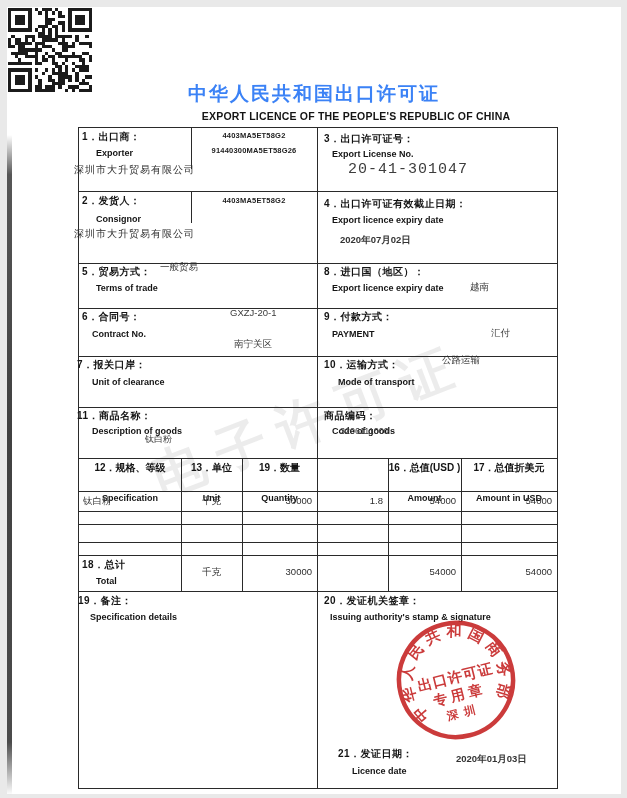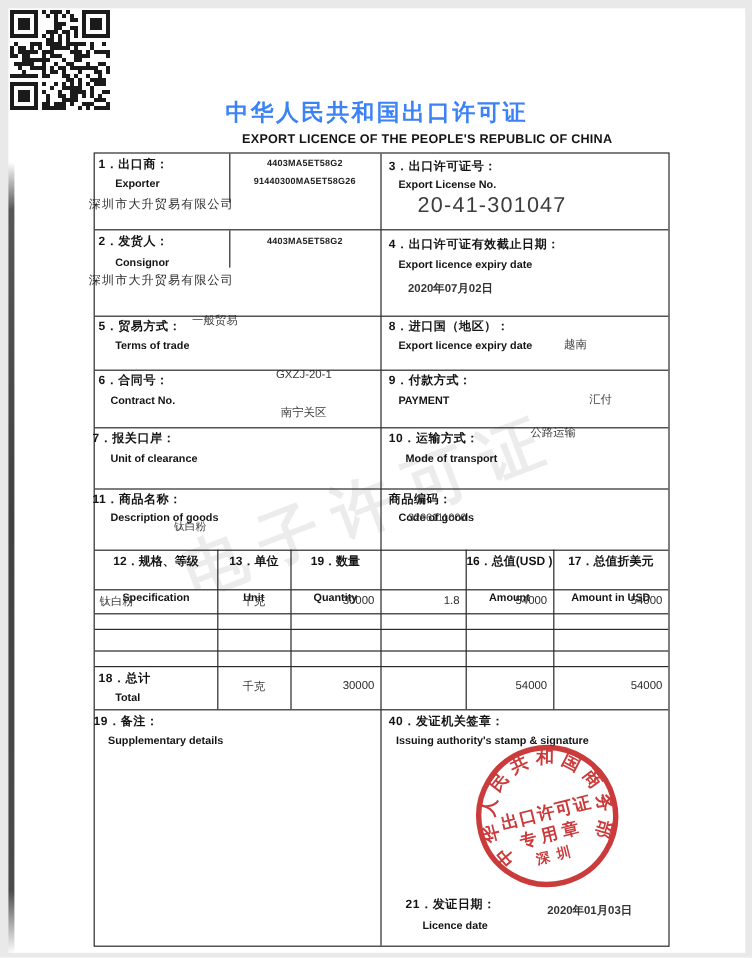--- a/index.html
+++ b/index.html
@@ -32,22 +32,22 @@
     position:absolute;left:71px;top:120px;width:478px;height:660px;
     border:1px solid #2a2a2a;
   }
   .hline{position:absolute;height:1px;background:#2a2a2a;}
   .vline{position:absolute;width:1px;background:#2a2a2a;}
   .hdr-cell{position:absolute;text-align:center;}
   .hdr-cell .zh{display:block;letter-spacing:0;}
   .hdr-cell .en{display:block;margin-top:18px;}
   .num{font-size:9.5px;color:#2c2c2c;}
   .lic-no{
-    font-size:18px;color:#3d3d3d;letter-spacing:1px;
-    font-family:Liberation Sans, sans-serif;
+    font-size:15px;color:#3d3d3d;letter-spacing:1px;
+    font-family:Liberation Mono, monospace;
   }
   .watermark{
     position:absolute;left:148px;top:438px;
     transform:rotate(-21deg);transform-origin:left center;
     font-size:52px;font-weight:bold;letter-spacing:14px;
     color:rgba(110,110,110,0.13);pointer-events:none;
   }
   .edge-streak{
     position:absolute;left:0;top:128px;width:5px;height:660px;
     background:linear-gradient(to bottom,
@@ -475,23 +475,23 @@
     <div class="pos num" style="left:382px;top:367px;width:91px;text-align:right;">54000</div>
 
     <div class="pos zh" style="left:3px;top:430px;">18．总计</div>
     <div class="pos en" style="left:17px;top:448px;">Total</div>
     <div class="pos val" style="left:102px;top:438px;width:61px;text-align:center;">千克</div>
     <div class="pos num" style="left:163px;top:438px;width:70px;text-align:right;">30000</div>
     <div class="pos num" style="left:309px;top:438px;width:68px;text-align:right;">54000</div>
     <div class="pos num" style="left:382px;top:438px;width:91px;text-align:right;">54000</div>
 
     <div class="pos zh" style="left:-1px;top:466px;">19．备注：</div>
-    <div class="pos en" style="left:11px;top:484px;">Supplementary details</div>
-
-    <div class="pos zh" style="left:245px;top:466px;">40．发证机关签章：</div>
+    <div class="pos en" style="left:11px;top:484px;">Specification details</div>
+
+    <div class="pos zh" style="left:245px;top:466px;">20．发证机关签章：</div>
     <div class="pos en" style="left:251px;top:484px;">Issuing authority's stamp &amp; signature</div>
 
     <div class="pos zh" style="left:259px;top:619px;">21．发证日期：</div>
     <div class="pos en" style="left:273px;top:638px;">Licence date</div>
     <div class="pos valb" style="left:377px;top:625px;">2020年01月03日</div>
   <div class="hline" style="left: 0px; top: 63px; width: 478px;"></div>
       <div class="hline" style="left: 0px; top: 135px; width: 478px;"></div>
       <div class="hline" style="left: 0px; top: 180px; width: 478px;"></div>
       <div class="hline" style="left: 0px; top: 228px; width: 478px;"></div>
       <div class="hline" style="left: 0px; top: 279px; width: 478px;"></div>

